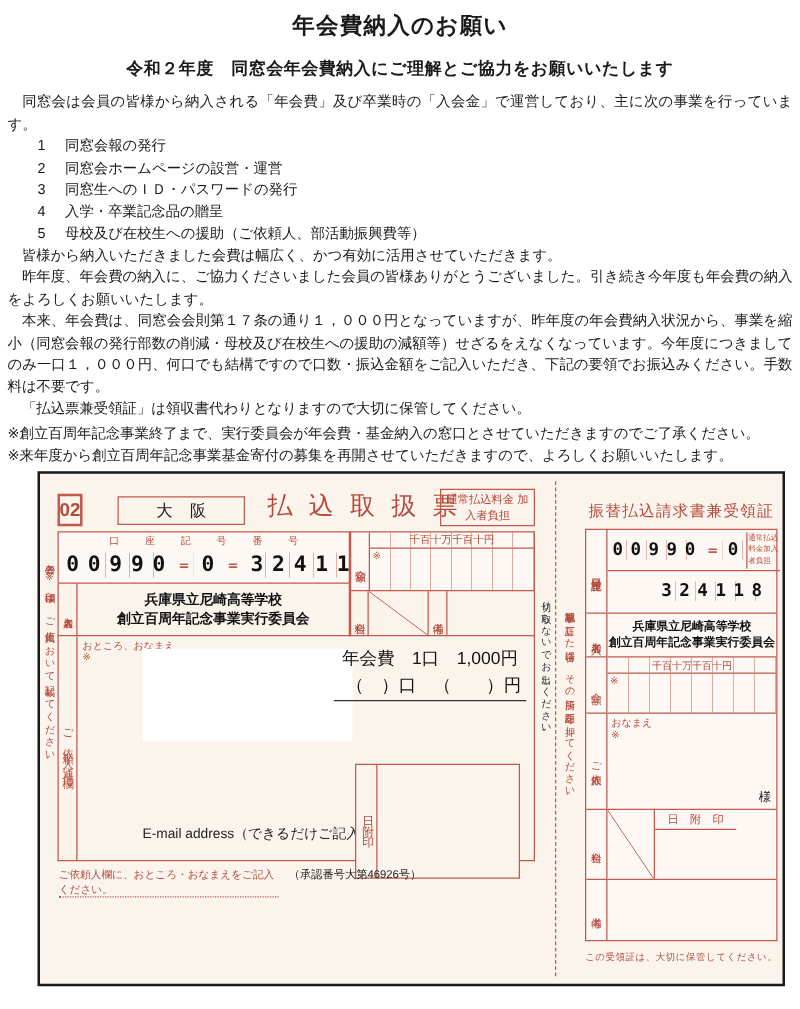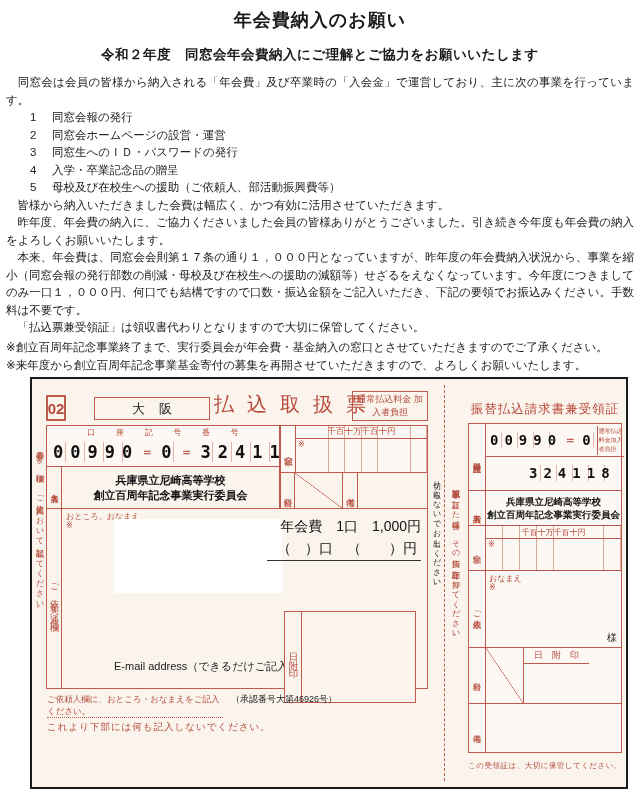--- a/index.html
+++ b/index.html
@@ -25,21 +25,21 @@
     border:2px solid #1a1a1a;background:#fbf4ed;box-sizing:border-box;
   }
   .form *{box-sizing:border-box;}
   .vtext{writing-mode:vertical-rl;text-orientation:upright;}
 
   .side-note{position:absolute;left:1px;top:66px;font-size:8px;color:#b34a3c;letter-spacing:1px;height:260px;}
 
   
   .code-box{position:absolute;left:14px;top:16px;width:20px;height:26px;border:2px solid #c05a4c;
     color:#b34a3c;font-size:15px;font-weight:bold;display:flex;align-items:center;justify-content:center;}
-  .office-box{position:absolute;left:62px;top:18px;width:116px;height:23px;border:1.5px solid #c05a4c;
+  .office-box{position:absolute;left:62px;top:18px;width:102px;height:23px;border:1.5px solid #c05a4c;
     color:#1a1a1a;font-size:13px;display:flex;align-items:center;justify-content:center;letter-spacing:14px;padding-left:14px;}
   .lslip-title{position:absolute;left:182px;top:12px;color:#b7493a;font-size:20px;letter-spacing:13px;white-space:nowrap;}
   .feenote-box{position:absolute;left:320px;top:12px;width:76px;height:30px;border:1.5px solid #c05a4c;
     color:#b34a3c;font-size:9px;line-height:13px;text-align:center;display:flex;align-items:center;justify-content:center;}
   .account-box{position:absolute;left:14px;top:46px;width:234px;height:42px;border:1.5px solid #c05a4c;background:#fdf8f3;}
   .account-label{height:13px;font-size:8px;color:#b34a3c;display:flex;justify-content:space-around;padding:1px 30px 0 30px;}
   .account-digits{height:26px;display:flex;align-items:center;font-family:"DejaVu Sans Mono",monospace;
     font-size:17px;font-weight:bold;color:#111;}
   .dg{letter-spacing:7px;padding-left:6px;
     background:repeating-linear-gradient(to right,transparent 0,transparent 18.2px,rgba(192,90,76,.45) 18.2px,rgba(192,90,76,.45) 19px);}
@@ -60,21 +60,21 @@
   .diag-box{width:48px;border:1px solid #c05a4c;border-left:none;border-top:none;
     background:linear-gradient(to top right,transparent calc(50% - .6px),#c05a4c,transparent calc(50% + .6px));}
   .rem-label{width:15px;border:1px solid #c05a4c;border-left:none;border-top:none;color:#b34a3c;font-size:9px;display:flex;align-items:center;justify-content:center;}
   .rem-box{flex:1;border:1px solid #c05a4c;border-left:none;border-top:none;}
   .sender-area{position:absolute;left:14px;top:130px;width:382px;height:180px;border:1.5px solid #c05a4c;border-top:none;display:flex;}
   .sender-label{width:15px;border-right:1px solid #c05a4c;color:#b34a3c;font-size:9px;display:flex;align-items:center;justify-content:center;letter-spacing:4px;}
   .sender-content{flex:1;position:relative;}
   .addr-hint{position:absolute;left:4px;top:2px;font-size:8px;color:#b34a3c;}
   .addr-star{position:absolute;left:4px;top:12px;font-size:8px;color:#b34a3c;}
   .white-patch{position:absolute;left:52px;top:10px;width:168px;height:74px;background:#ffffff;}
-  .fee-info{position:absolute;right:6px;top:6px;text-align:right;font-size:14px;color:#111;line-height:22px;}
+  .fee-info{position:absolute;right:6px;top:6px;text-align:center;font-size:14px;color:#111;line-height:22px;}
   .fee-info .l2{border-bottom:1px solid #333;padding:0 4px 1px 10px;}
   .email-line{position:absolute;left:52px;bottom:14px;font-size:11px;color:#222;}
   .datestamp-box{position:absolute;left:252px;top:232px;width:132px;height:92px;border:1.5px solid #c05a4c;background:#fbf4ed;display:flex;}
   .datestamp-label{width:17px;border-right:1px solid #c05a4c;color:#b34a3c;font-size:9.5px;display:flex;align-items:center;justify-content:center;letter-spacing:8px;}
   .lslip-footer{position:absolute;left:15px;top:314px;width:290px;}
   .lf1{display:flex;font-size:8.5px;line-height:12px;}
   .lf1 .fn1{color:#b34a3c;border-bottom:1px dotted #c05a4c;}
   .lf1 .appr{color:#222;margin-left:8px;font-size:9px;white-space:nowrap;}
   .lf2{color:#b34a3c;font-size:9.5px;margin-top:3px;letter-spacing:1px;}
 
@@ -226,21 +226,20 @@
 
     <div class="datestamp-box">
       <div class="datestamp-label vtext">日附印</div>
     </div>
 
     <div class="lslip-footer">
       <div class="lf1">
         <span class="fn1">ご依頼人欄に、おところ・おなまえをご記入ください。</span>
         <span class="appr">（承認番号大第46926号）</span>
       </div>
-      <div class="lf2">これより下部には何も記入しないでください。</div>
     </div>
 
     <div class="cut-note vtext">切り取らないでお出しください。</div>
     <div class="cut-line"></div>
     <div class="corr-note vtext">記載事項を訂正した場合は、その箇所に訂正印を押してください。</div>
 
     <div class="rslip">
       <div class="rslip-title">振替払込請求書兼受領証</div>
 
       <div class="rtable">

